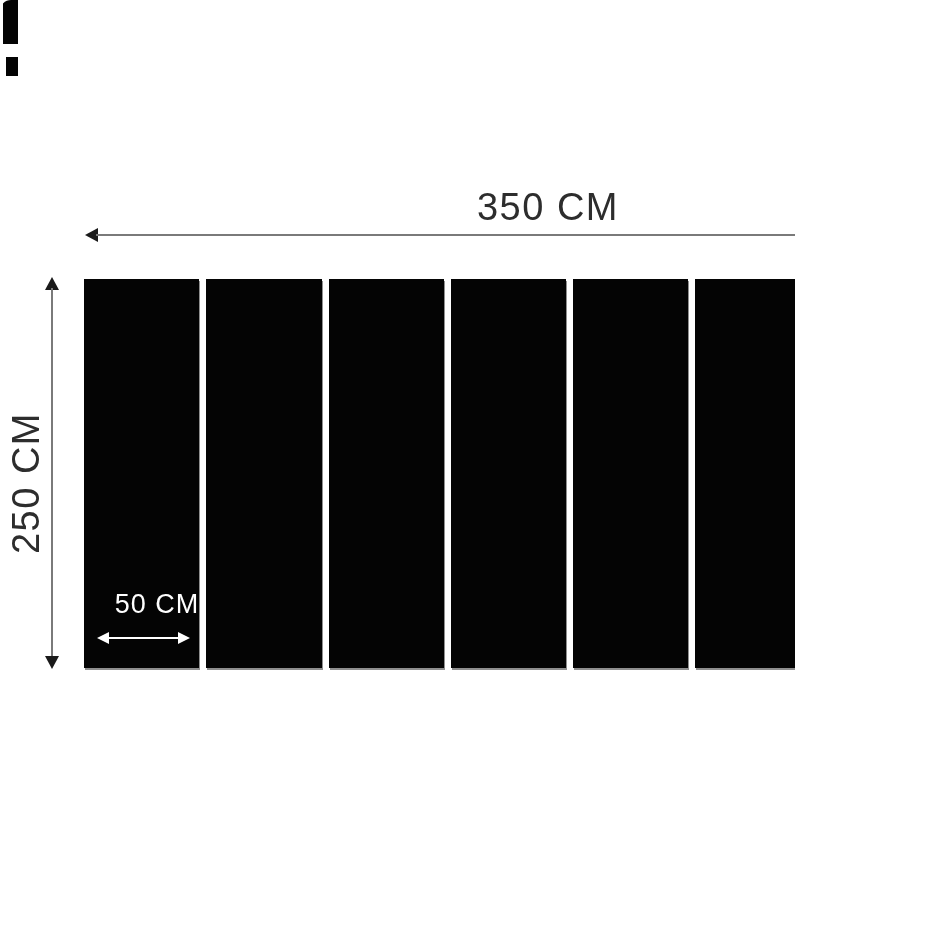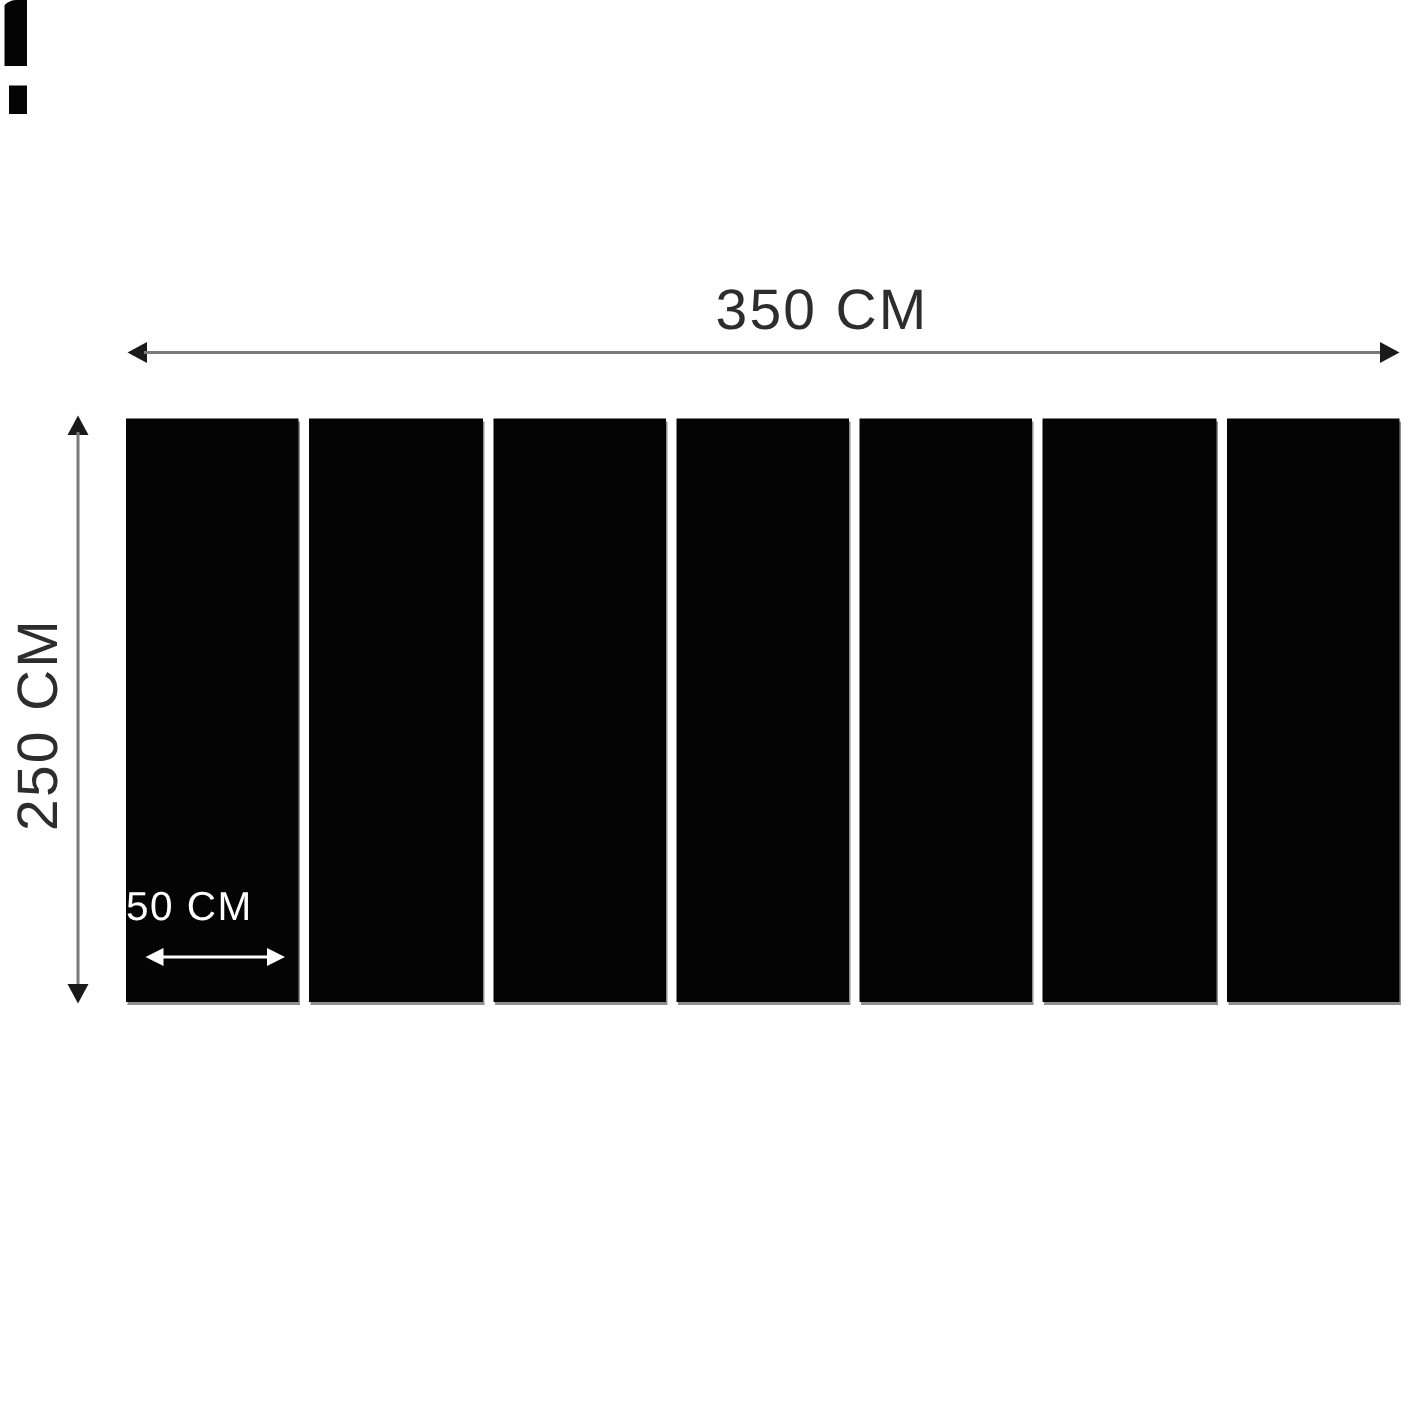--- a/index.html
+++ b/index.html
@@ -6,21 +6,21 @@
     --background:#ffffff;
     --panel:#040404;
     --dimension-line:#7a7a7a;
     --arrowhead:#1a1a1a;
     --label-text:#2d2d2d;
     --panel-label-text:#ffffff;
     --panel-edge-shadow:#8f8f8f;
   }
   html,body{margin:0;padding:0;}
   body{background:var(--background);font-family:"Liberation Sans","DejaVu Sans",sans-serif;}
-  .canvas{position:relative;width:940px;height:940px;background:var(--background);overflow:hidden;border-radius:11px;}
+  .canvas{position:relative;width:795px;height:940px;background:var(--background);overflow:hidden;border-radius:11px;}
 
   
   .corner-mark{position:absolute;background:var(--panel);}
   .corner-mark.m1{left:3px;top:0;width:15px;height:44px;}
   .corner-mark.m2{left:6px;top:57px;width:12px;height:19px;}
 
   
   .dim-label{
     position:absolute;color:var(--label-text);
     font-size:38px;font-weight:300;letter-spacing:1.5px;
@@ -51,21 +51,21 @@
   .v-arrow .head-down{position:absolute;bottom:0;left:1px;width:0;height:0;
     border-left:7px solid transparent;border-right:7px solid transparent;
     border-top:13px solid var(--arrowhead);}
 
   
   .panel-strip{position:absolute;left:84px;top:279px;width:849px;height:389px;display:flex;gap:7px;}
   .panel{position:relative;flex:1 1 0;background:var(--panel);
     box-shadow:1px 2px 0 var(--panel-edge-shadow);}
 
   
-  .panel-label{position:absolute;left:0;right:0;bottom:48px;text-align:left;
+  .panel-label{position:absolute;left:0;right:0;bottom:48px;text-align:right;
     color:var(--panel-label-text);font-size:27px;font-weight:300;letter-spacing:1px;white-space:nowrap;}
   .panel-arrow{position:absolute;left:13px;right:9px;bottom:22px;height:16px;}
   .panel-arrow .line{position:absolute;left:10px;right:10px;top:7px;height:2px;background:var(--panel-label-text);}
   .panel-arrow .head-left{position:absolute;left:0;top:2px;width:0;height:0;
     border-top:6px solid transparent;border-bottom:6px solid transparent;
     border-right:12px solid var(--panel-label-text);}
   .panel-arrow .head-right{position:absolute;right:0;top:2px;width:0;height:0;
     border-top:6px solid transparent;border-bottom:6px solid transparent;
     border-left:12px solid var(--panel-label-text);}
 </style>

